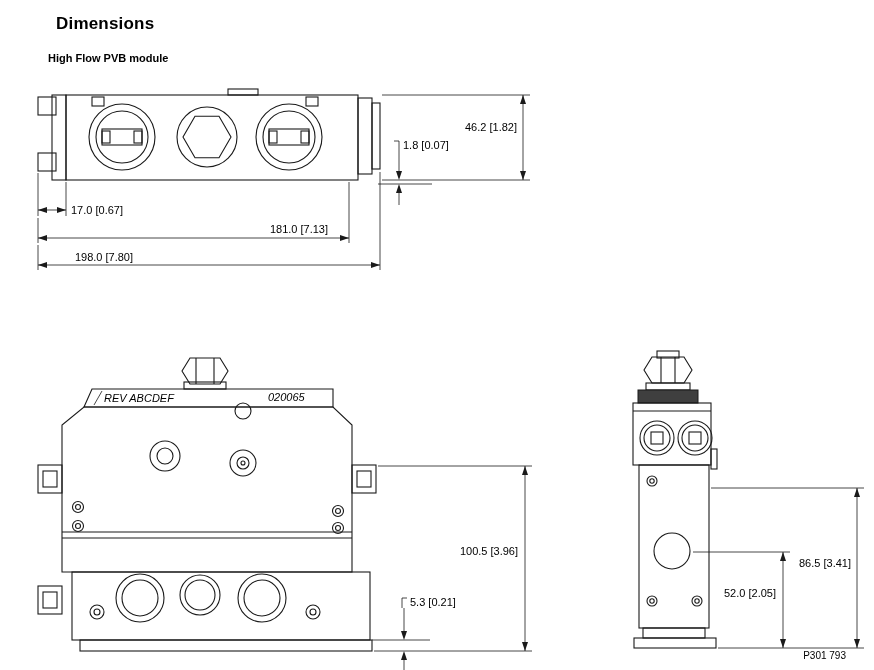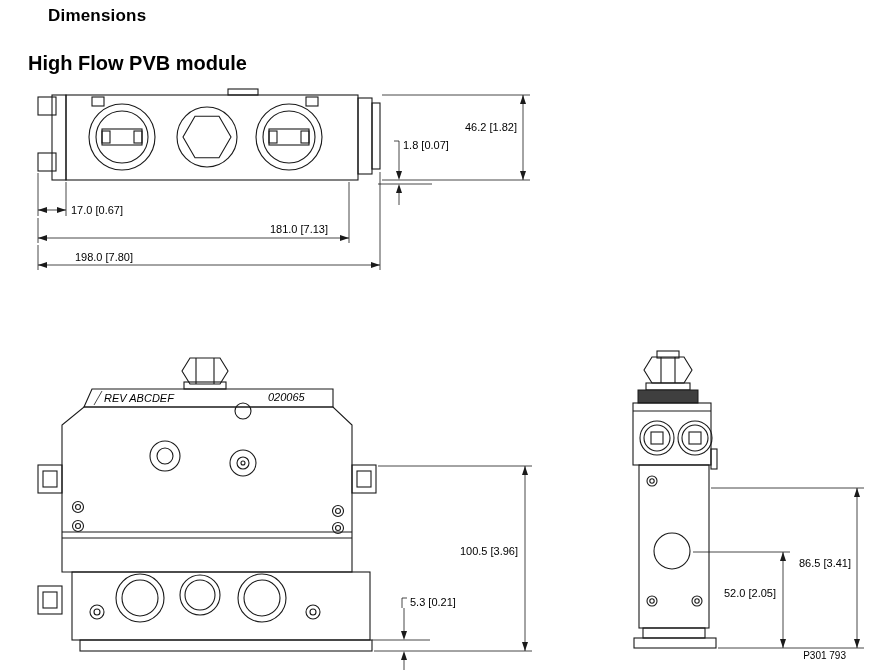--- a/index.html
+++ b/index.html
@@ -1,26 +1,26 @@
 <!DOCTYPE html>
 <html><head>
 <meta charset="utf-8">
 <style>
   html,body{margin:0;padding:0;background:#fff;}
   .canvas{
     position:relative;width:874px;height:670px;background:#fff;overflow:hidden;
     font-family:"Liberation Sans",sans-serif;color:#000;
   }
   .canvas h1{
-    position:absolute;left:48px;top:6px;margin:0;
+    position:absolute;left:48px;top:6px;margin:8px;
     font-size:17px;font-weight:bold;letter-spacing:.2px;
   }
   .canvas h2{
-    position:absolute;left:28px;top:52px;margin:0;
-    font-size:20px;font-weight:bold;
+    position:absolute;left:48px;top:52px;margin:0;
+    font-size:11px;font-weight:bold;
   }
   svg{position:absolute;left:0;top:0;}
   svg .draw{stroke:#1a1a1a;stroke-width:1.1;fill:none;}
   svg .thin{stroke:#1a1a1a;stroke-width:0.8;fill:none;}
   svg .dimline{stroke:#1a1a1a;stroke-width:0.8;fill:none;}
   svg .arrow{fill:#1a1a1a;stroke:none;}
   svg text{font-family:"Liberation Sans",sans-serif;font-size:11px;fill:#000;}
   svg text.stamp{font-style:italic;font-size:11px;}
   svg text.partno{font-size:10px;}
   svg .darkband{fill:#3f3f3f;stroke:#1a1a1a;stroke-width:1;}

